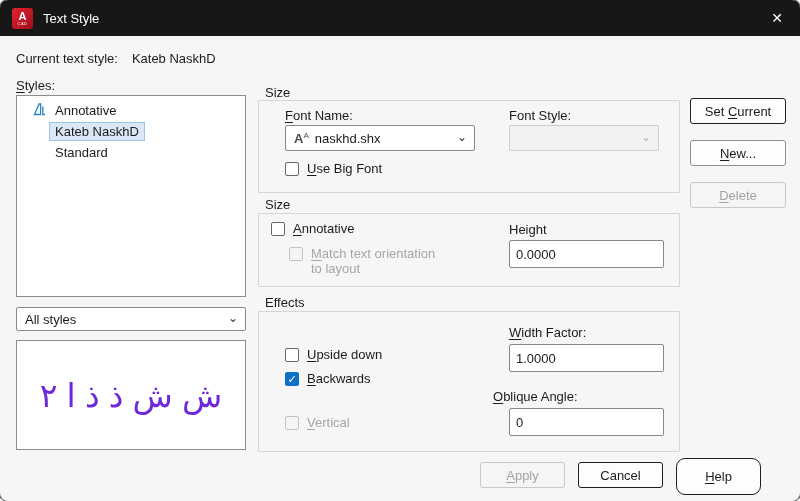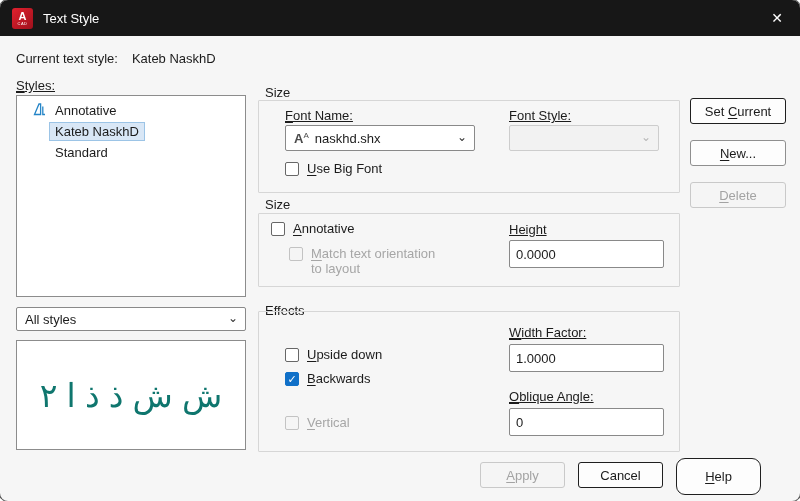--- a/index.html
+++ b/index.html
@@ -10,21 +10,21 @@
   
   .titlebar{position:absolute;left:0;top:0;width:100%;height:36px;background:#171717;display:flex;align-items:center;}
   .logo{width:21px;height:21px;margin-left:12px;border-radius:3px;background:linear-gradient(135deg,#e2212e,#9f101c);
         display:flex;flex-direction:column;align-items:center;justify-content:center;flex:none;}
   .logo-a{color:#fff;font-weight:bold;font-size:11px;line-height:10px;}
   .logo-cad{color:#fff;font-size:4px;line-height:5px;letter-spacing:.5px;}
   .title{color:#fff;margin-left:10px;font-size:13px;}
   .close{position:absolute;right:0;top:0;width:46px;height:36px;display:flex;align-items:center;justify-content:center;
          color:#fff;font-size:14px;cursor:pointer;}
   
-  .lbl{position:absolute;white-space:nowrap;text-decoration:underline;}
+  .lbl{position:absolute;white-space:nowrap;}
   .currow{position:absolute;display:flex;}
   .currow .val{margin-left:14px;}
   u{text-underline-offset:2px;}
   
   .listbox{position:absolute;background:#fff;border:1px solid #8c8c8c;padding-top:4px;}
   .litem{position:relative;height:21px;display:flex;align-items:center;padding-left:33px;cursor:default;}
   .licon{position:absolute;left:16px;top:3px;width:13px;height:13px;}
   .ltext{padding:1px 5px;white-space:nowrap;}
   .ltext.selected{background:#d9e7f6;outline:1px solid #9cc4e6;}
   
@@ -32,21 +32,21 @@
          padding:0 22px 0 8px;cursor:default;}
   .combo .ctext{flex:1;white-space:nowrap;overflow:hidden;}
   .combo .chev{position:absolute;right:7px;top:50%;transform:translateY(-58%);font-size:12px;color:#333;}
   .combo.disabled{background:#f2f2f2;border-color:#cdcdcd;}
   .combo.disabled .chev{color:#b8b8b8;}
   .shx{display:inline-flex;align-items:flex-start;margin-right:6px;color:#4a4a4a;flex:none;}
   .shx-big{font-size:13px;font-weight:bold;line-height:13px;}
   .shx-small{font-size:8px;line-height:8px;}
   
   .preview{position:absolute;background:#fff;border:1px solid #8c8c8c;display:flex;align-items:center;justify-content:center;}
-  .ptext{font-size:33px;color:#0f766e;letter-spacing:6px;white-space:nowrap;}
+  .ptext{font-size:33px;color:#6d28d9;letter-spacing:6px;white-space:nowrap;}
   
   .grouptitle{position:absolute;white-space:nowrap;}
   .groupbox{position:absolute;border:1px solid #d6d6d6;border-radius:1px;}
   
   .row{position:absolute;display:flex;align-items:center;}
   .rowtop{align-items:flex-start;}
   .cb{width:14px;height:14px;border:1px solid #676767;background:#fff;border-radius:2px;margin-right:8px;position:relative;flex:none;}
   .rowtop .cb{margin-top:1px;}
   .cb .tick{display:none;}
   .cb.checked{background:#1070c8;border-color:#1070c8;}
@@ -150,21 +150,21 @@
       </span>
       <span class="clabel mlabel">
         <span><u>M</u>atch text orientation</span>
         <span>to layout</span>
       </span>
     </div>
     <span class="lbl" style="left:250px;top:8px;">Height</span>
     <input class="input" style="left: 250px; top: 26px; width: 155px; height: 26px;" value="0.0000">
   </div>
 
-  <span class="grouptitle" style="left:265px;top:295px;margin-top:8px;">Effects</span>
+  <span class="grouptitle" style="left:265px;top:295px;">Effects</span>
   <div class="groupbox" style="left:258px;top:311px;width:422px;height:141px;">
     <div class="row" style="left:26px;top:19px;margin-top:16px;">
       <span class="cb">
         
       </span>
       <span class="clabel"><u>U</u>pside down</span>
     </div>
     <div class="row" style="left:26px;top:59px;">
       <span class="cb checked">
         <span class="tick">✓</span>
@@ -172,21 +172,21 @@
       <span class="clabel"><u>B</u>ackwards</span>
     </div>
     <div class="row disabled" style="left:26px;top:103px;">
       <span class="cb">
         
       </span>
       <span class="clabel"><u>V</u>ertical</span>
     </div>
     <span class="lbl" style="left:250px;top:13px;"><u>W</u>idth Factor:</span>
     <input class="input" style="left: 250px; top: 32px; width: 155px; height: 26px;" value="1.0000">
-    <span class="lbl" style="left:250px;top:77px;"><u>O</u>blique Angle:</span>
+    <span class="lbl" style="left:234px;top:77px;"><u>O</u>blique Angle:</span>
     <input class="input" style="left: 250px; top: 96px; width: 155px; height: 26px;" value="0">
   </div>
 
   <button class="btn dark" style="left:690px;top:98px;width:96px;height:26px;">Set <u>C</u>urrent</button>
   <button class="btn disabled" style="left:690px;top:182px;width:96px;height:26px;"><u>D</u>elete</button>
   <button class="btn" style="left:690px;top:140px;width:96px;height:26px;"><u>N</u>ew...</button>
 
   <button class="btn dark" style="left:578px;top:462px;width:85px;height:26px;">Cancel</button>
   <button class="btn disabled" style="left:480px;top:462px;width:85px;height:26px;"><u>A</u>pply</button>
   <button class="btn dark" style="left:676px;top:458px;width:85px;height:37px;border-radius:9px;"><u>H</u>elp</button>

